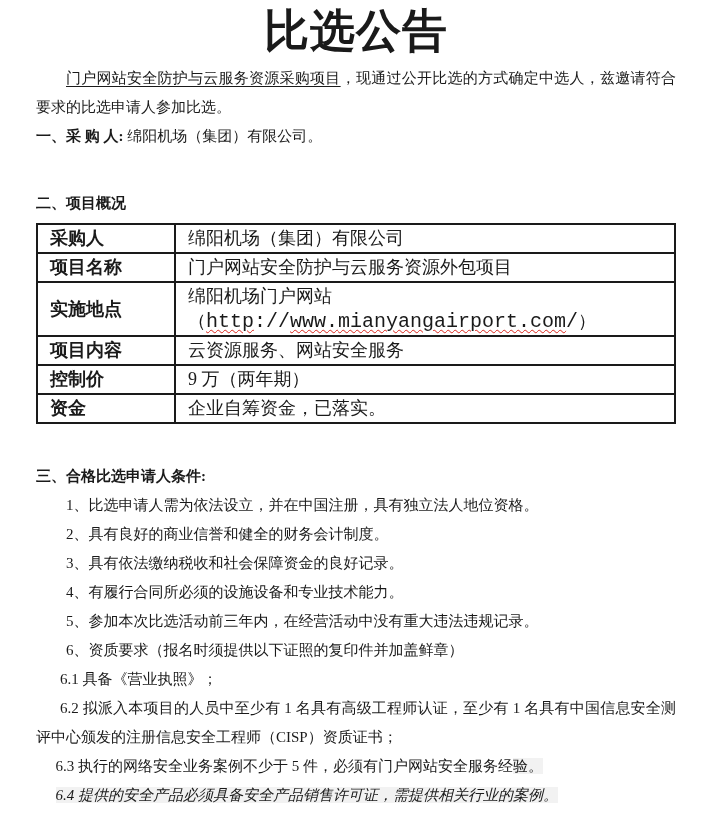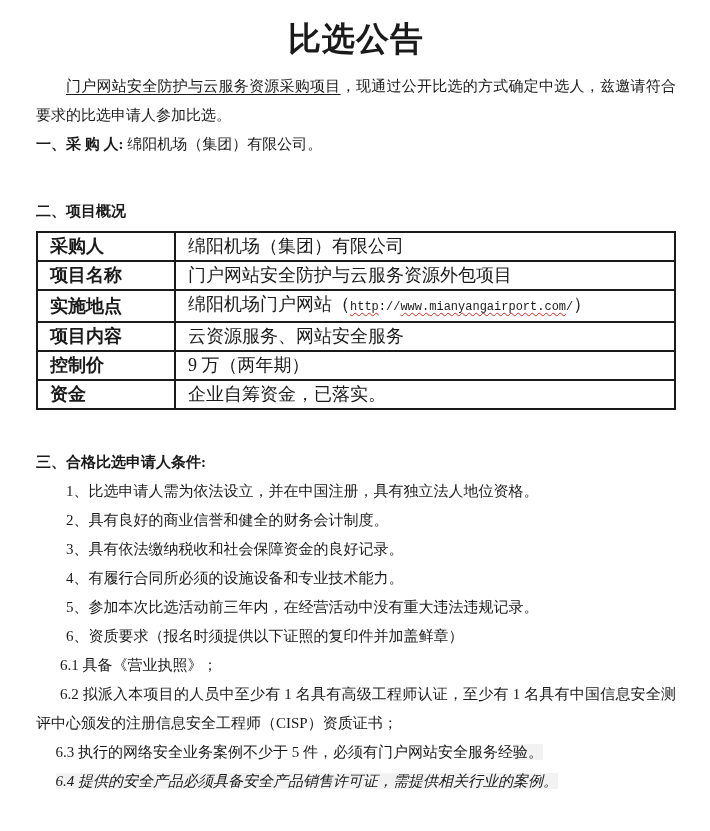--- a/index.html
+++ b/index.html
@@ -3,38 +3,38 @@
 <meta charset="utf-8">
 <style>
   html,body{margin:0;padding:0;}
   body{
     width:710px;height:831px;overflow:hidden;background:#ffffff;
     font-family:"Liberation Serif","DejaVu Serif",serif;
     color:#1a1a1a;
   }
   .page{padding:4px 34px 0 36px;}
   h1.title{
-    margin:12px 0 10px 0;padding:0;text-align:center;
-    font-size:33px;line-height:46px;font-weight:bold;
+    margin:4px 0 10px 0;padding:0;text-align:center;
+    font-size:45px;line-height:46px;font-weight:bold;
     letter-spacing:1px;
   }
   .para{
     margin:0;font-size:15px;line-height:29px;text-align:justify;
   }
   .indent{text-indent:2em;}
   .b{font-weight:bold;margin-top:36px;}
   .heading{font-weight:bold;margin-top:38px;}
   .u{text-decoration:underline;text-underline-offset:3px;text-decoration-thickness:1px;}
   .wavy{
     text-decoration-line:underline;
     text-decoration-style:wavy;
     text-decoration-thickness:1px;
     text-underline-offset:2px;
   }
-  .mono{font-family:"Liberation Mono","DejaVu Sans Mono",monospace;font-size:12px;}
+  .mono{font-family:"Liberation Mono","DejaVu Sans Mono",monospace;font-size:20px;}
   .hl{}
   table.overview{
     width:100%;border-collapse:collapse;margin:5px 0 8px 0;
     table-layout:fixed;
   }
   table.overview td{
     border:2px solid #1a1a1a;
     font-size:18px;line-height:25px;
     padding:1px 8px 1px 12px;
     vertical-align:middle;

